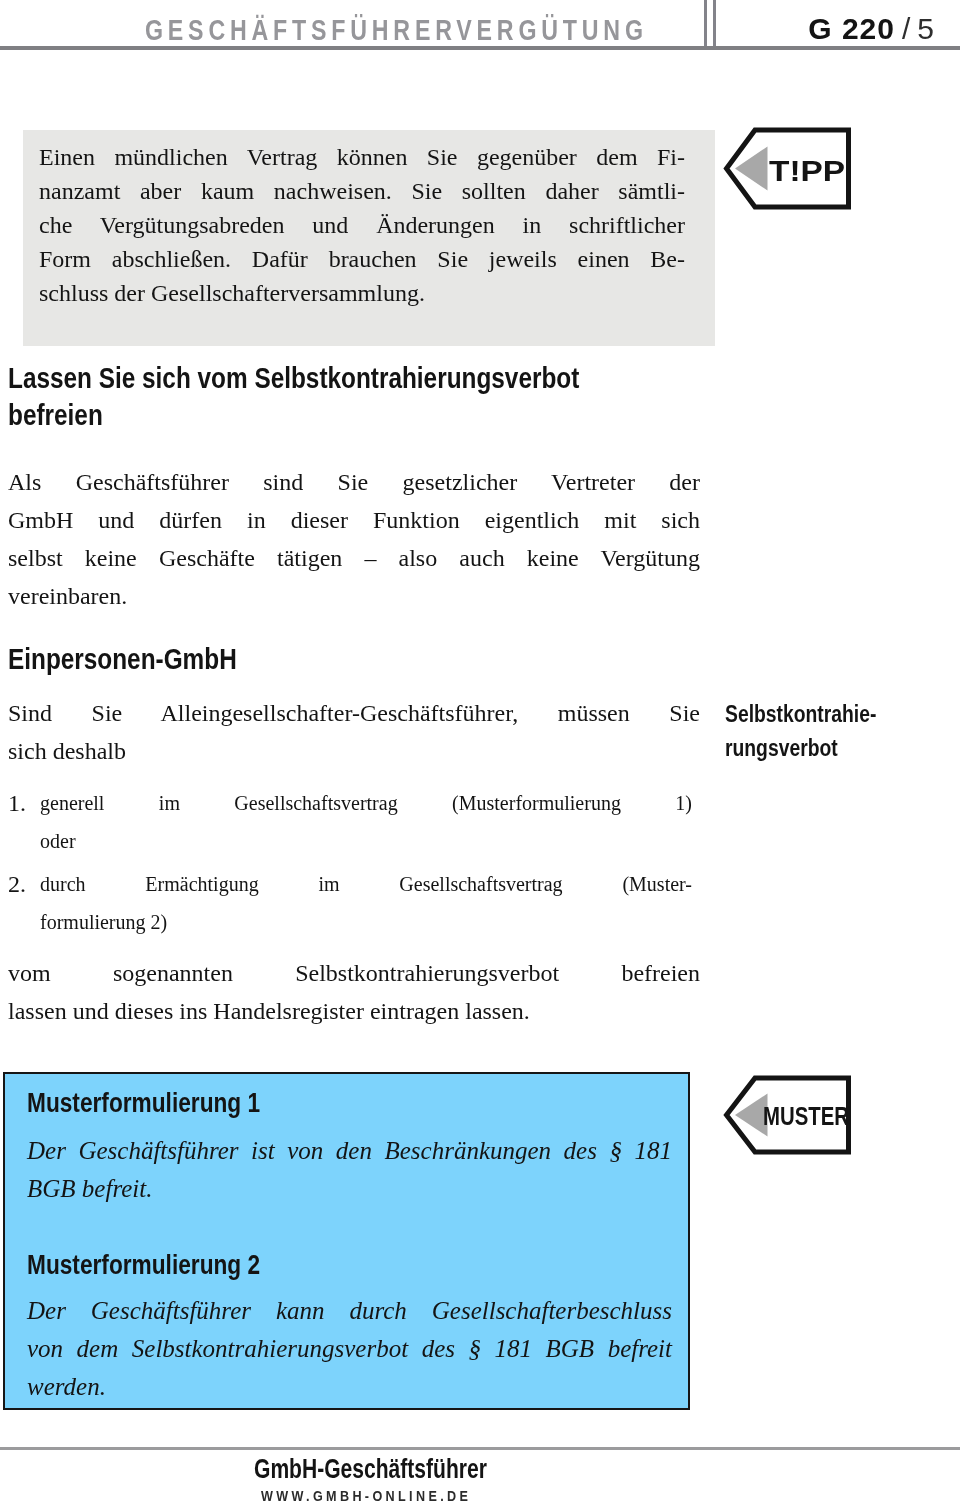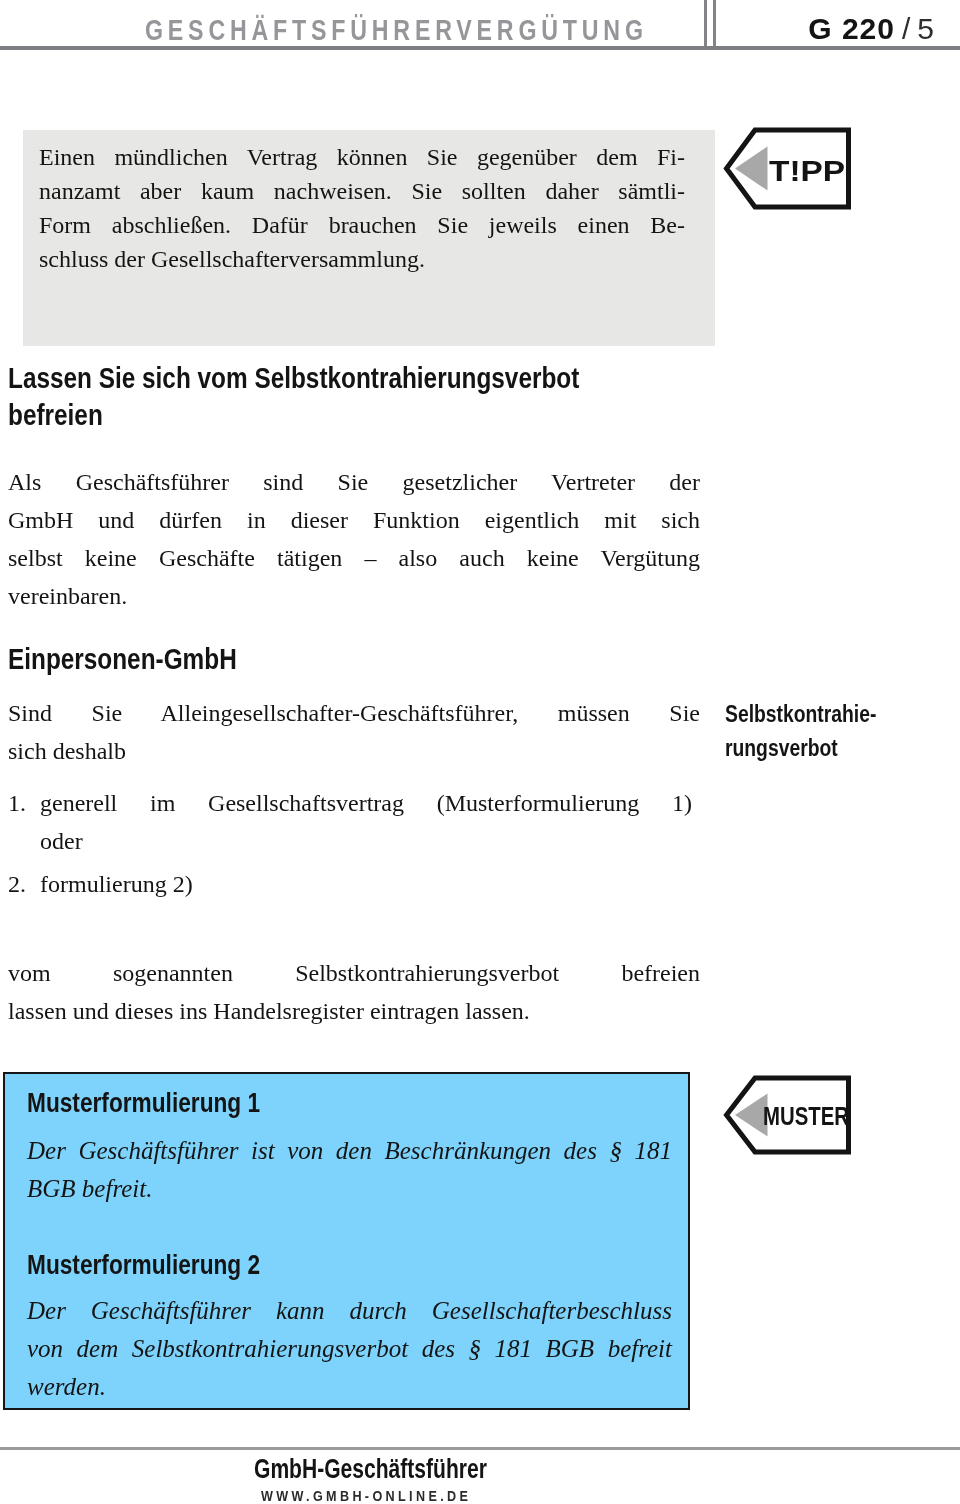--- a/index.html
+++ b/index.html
@@ -43,21 +43,21 @@
   .h1{left:8px;top:360px;width:840px;}
   .h2{left:8px;top:641px;width:840px;}
   .para{left:8px;width:692px;}
   .para .ln{font-size:24px;line-height:38px;}
   .p1{top:463px;} .p2{top:694px;} .p3{top:954px;}
   .margin-note{left:725px;top:697px;width:260px;font-family:"Liberation Sans",sans-serif;
                font-weight:bold;font-size:23px;line-height:34px;}
   .li{left:8px;width:692px;}
   .li .num{position:absolute;left:0;top:0;font-size:24px;line-height:38px;}
   .li .li-lines{margin-left:32px;width:652px;}
-  .li .ln{font-size:24px;line-height:38px;}
+  .li .ln{font-size:20px;line-height:38px;}
   .li1{top:784px;} .li2{top:865px;}
 
   
   .muster-box{left:3px;top:1072px;width:687px;height:338px;border:2px solid #161616;
               box-sizing:border-box;background:#7dd3fc;}
   .mf-title{position:absolute;left:22px;font-family:"Liberation Sans",sans-serif;
             font-weight:bold;font-size:27px;}
   .mf1-title{top:14px;} .mf2-title{top:176px;}
   .mf-text{position:absolute;left:22px;width:645px;font-style:italic;}
   .mf-text .ln{font-size:25px;line-height:38px;}
@@ -86,20 +86,21 @@
   <div class="abs vline v1"></div>
   <div class="abs vline v2"></div>
   <div class="abs page-code sans nowrap">
     <span class="bold">G 220</span><span class="sep">/</span><span class="num">5</span>
   </div>
   <div class="abs header-rule"></div>
 
   <div class="abs tip-box">
       <div class="ln j">Einen mündlichen Vertrag können Sie gegenüber dem Fi-</div>
       <div class="ln j">nanzamt aber kaum nachweisen. Sie sollten daher sämtli-</div>
+      <div class="ln j">che Vergütungsabreden und Änderungen in schriftlicher</div>
       <div class="ln j">Form abschließen. Dafür brauchen Sie jeweils einen Be-</div>
       <div class="ln j last">schluss der Gesellschafterversammlung.</div>
     </div>
 
   <svg class="abs badge tip-badge" viewBox="0 0 130 83">
     <polygon points="33,3 126.5,3 126.5,80 33,80 4.5,41.5" fill="#ffffff" stroke="#141414" stroke-width="5" stroke-linejoin="miter"></polygon>
     <polygon points="13,41.5 45.5,19.5 45.5,63.5" fill="#a8a8a8"></polygon>
     <text class="badge-text" x="85" y="43" text-anchor="middle" dominant-baseline="central" font-size="30" textLength="76" lengthAdjust="spacingAndGlyphs">T!PP</text>
   </svg>
 
@@ -127,20 +128,21 @@
   <div class="abs li li1">
     <span class="num">1.</span>
     <div class="li-lines">
         <div class="ln j">generell im Gesellschaftsvertrag (Musterformulierung 1)</div>
         <div class="ln j last">oder</div>
       </div>
   </div>
   <div class="abs li li2">
     <span class="num">2.</span>
     <div class="li-lines">
+        <div class="ln j">durch Ermächtigung im Gesellschaftsvertrag (Muster-</div>
         <div class="ln j last">formulierung 2)</div>
       </div>
   </div>
 
   <div class="abs para p3">
       <div class="ln j">vom sogenannten Selbstkontrahierungsverbot befreien</div>
       <div class="ln j last">lassen und dieses ins Handelsregister eintragen lassen.</div>
     </div>
 
   <div class="abs muster-box">

